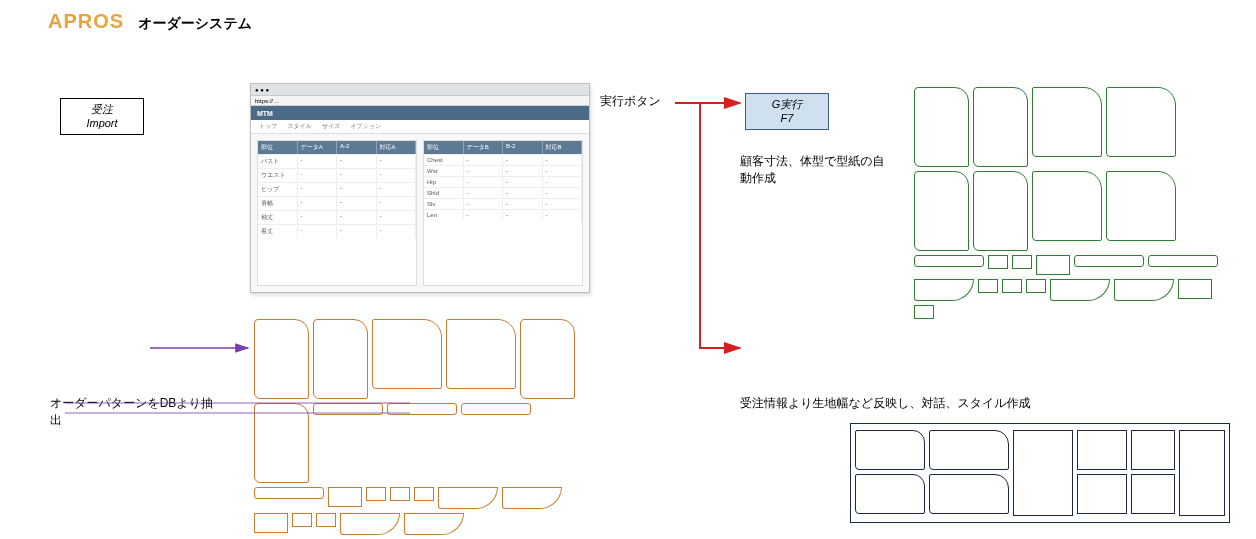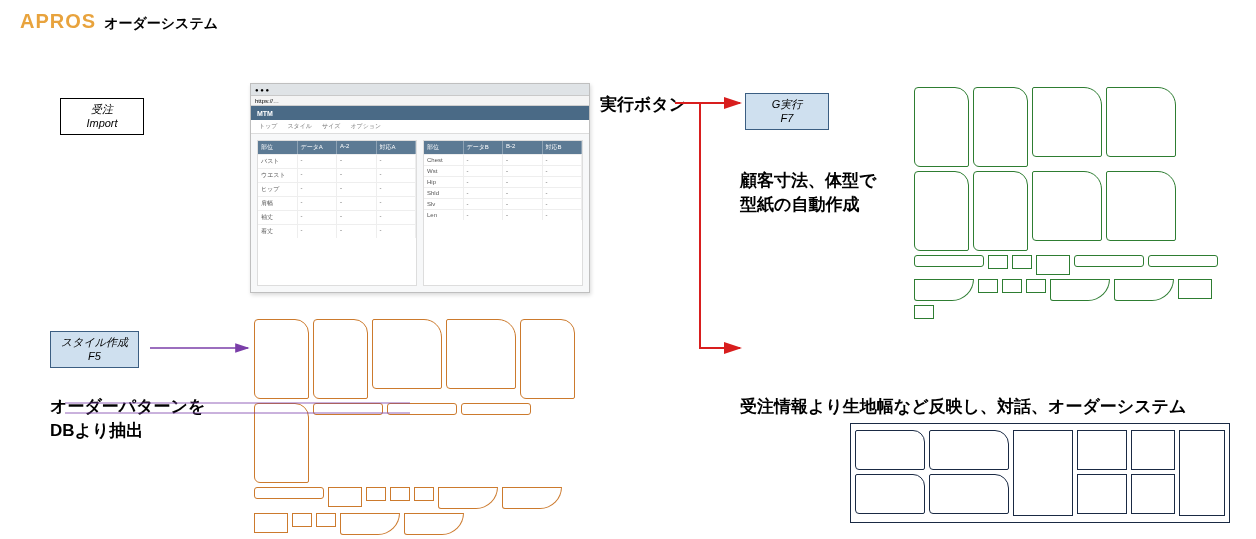--- a/index.html
+++ b/index.html
@@ -10,22 +10,23 @@
     font-size: 12px;
     color: #000;
     width: 1256px;
     height: 539px;
     position: relative;
     background: #fff;
   }
   .header {
     display: flex;
     align-items: baseline;
-    gap: 8px;
+    gap: 14px;
     margin-bottom: 20px;
+    margin-left: 28px;
   }
   .brand {
     font-size: 20px;
     font-weight: 900;
     color: #e8a33d;
     letter-spacing: 1px;
   }
   .brand-sub {
     font-size: 14px;
     font-weight: bold;
@@ -47,22 +48,22 @@
     min-width: 84px;
     font-style: italic;
   }
   .btn-blue {
     background: #cfe0ef;
     border: 1px solid #3b5e82;
     padding-left: 10px;
   }
   .label-text {
     position: absolute;
-    font-size: 17px;
-    font-weight: bold;
+    font-size: 12px;
+    font-weight: normal;
     line-height: 1.4;
   }
   
   .browser {
     position: absolute;
     left: 230px;
     top: 30px;
     width: 340px;
     height: 210px;
     border: 1px solid #bfbfbf;
@@ -173,38 +174,34 @@
   <span class="brand-sub">オーダーシステム</span>
 </div>
 
 <div class="canvas">
 
   <div class="btn-box" style="left:40px; top:45px;">
     <div>受注</div>
     <div>Import</div>
   </div>
 
-  <div class="btn-box btn-blue" style="left:30px; top:278px;">
-    <div>スタイル作成</div>
-    <div>F5</div>
-  </div>
 
   <div class="label-text" style="left:30px; top:342px; width:170px;">オーダーパターンをDBより抽出</div>
 
   <div class="label-text" style="left:580px; top:40px;">実行ボタン</div>
 
   <div class="btn-box btn-blue" style="left:725px; top:40px;">
     <div>G実行</div>
     <div>F7</div>
   </div>
 
-  <div class="label-text" style="left:720px; top:116px; width:150px;">顧客寸法、体型で型紙の自動作成</div>
-
-
-  <div class="label-text" style="left:720px; top:342px; width:460px;">受注情報より生地幅など反映し、対話、オーダーシステム</div>
+  <div class="label-text" style="left:720px; top:100px; width:150px;">顧客寸法、体型で型紙の自動作成</div>
+
+
+  <div class="label-text" style="left:720px; top:342px; width:460px;">受注情報より生地幅など反映し、対話、スタイル作成</div>
 
   <div class="browser">
     <div class="browser-top">● ● ●</div>
     <div class="browser-url">https://…</div>
     <div class="browser-bar">MTM</div>
     <div class="browser-tabs">
       <span>トップ</span>
       <span>スタイル</span>
       <span>サイズ</span>
       <span>オプション</span>

